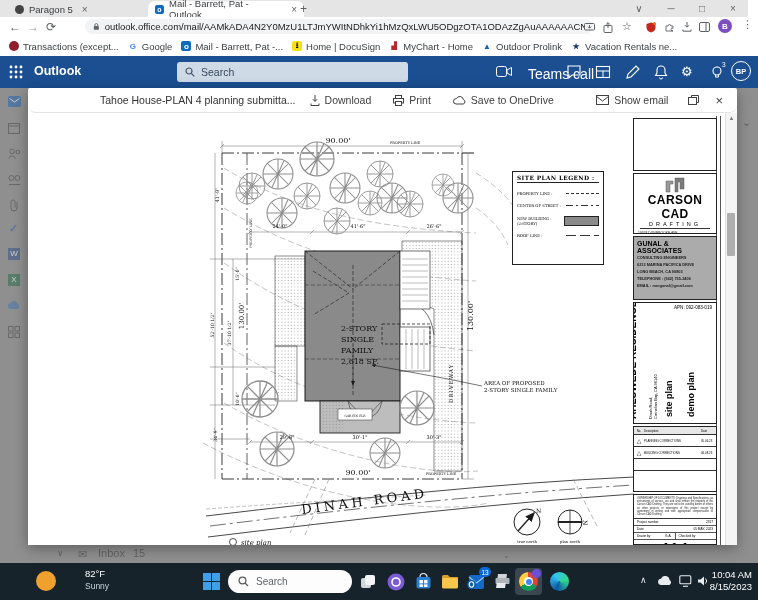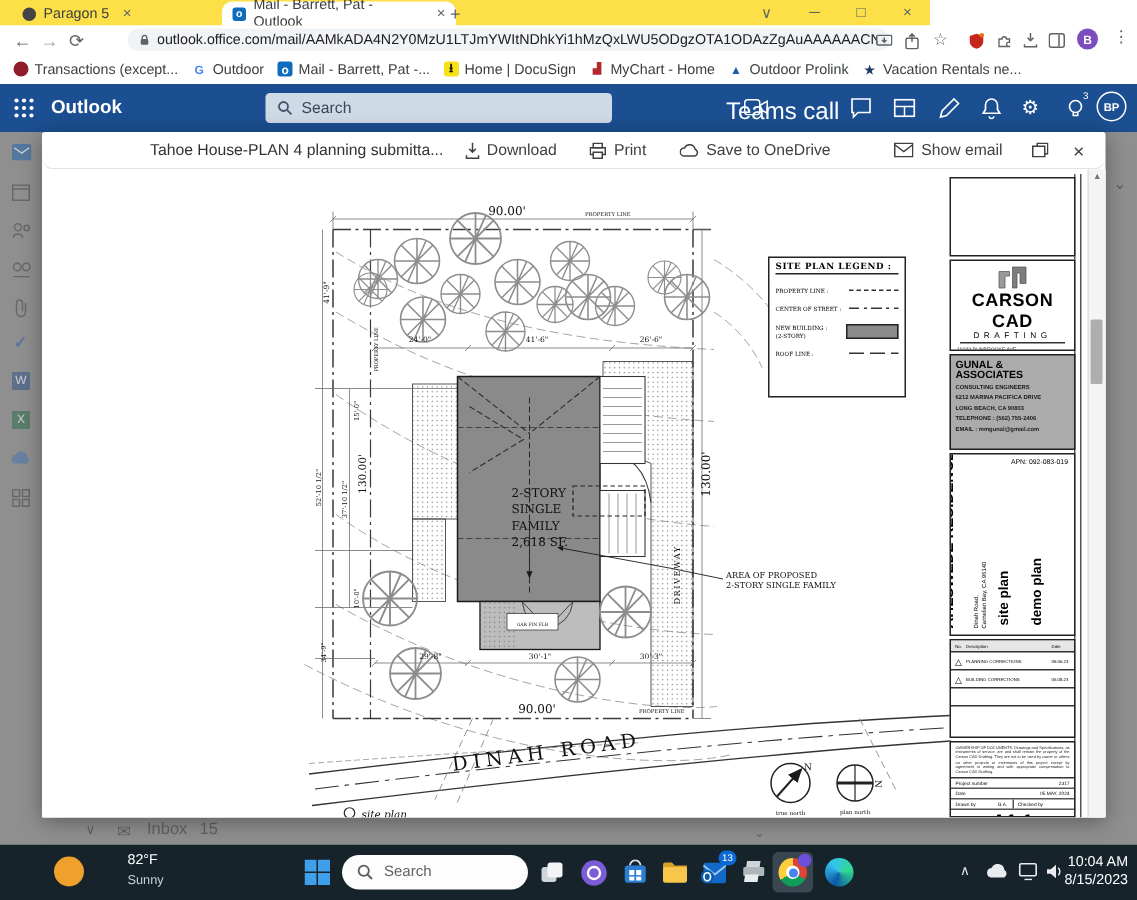--- a/index.html
+++ b/index.html
@@ -1,20 +1,20 @@
 <!DOCTYPE html>
 <html><head>
 <meta charset="utf-8">
 <style>
   html,body{margin:0;padding:0;background:#000;}
   .screen{position:relative;width:758px;height:600px;overflow:hidden;background:#fff;
     font-family:"Liberation Sans",sans-serif;-webkit-font-smoothing:antialiased;}
   .abs{position:absolute;}
   
-  .tabstrip{position:absolute;left:0;top:0;width:620px;height:17px;background:#fde047;}
+  .tabstrip{position:absolute;left:0;top:0;width:708px;height:17px;background:#e5e5e5;padding-left:40px;}
   .tab{position:absolute;top:1px;height:16px;display:flex;align-items:center;gap:5px;
     font-size:9.5px;color:#3c4043;padding:0 7px;border-radius:7px 7px 0 0;}
   .tab.active{background:#fff;}
   .tab .fav{width:9px;height:9px;border-radius:2px;flex:0 0 auto;}
   .tab .x{color:#5f6368;font-size:10px;margin-left:4px;}
   .wctl{position:absolute;top:0;height:17px;width:26px;display:flex;align-items:center;justify-content:center;color:#5f6368;font-size:10px;}
   .addrbar{position:absolute;left:0;top:17px;width:758px;height:19px;background:#fff;display:flex;align-items:center;}
   .navic{color:#5f6368;font-size:12px;width:18px;text-align:center;}
   .omnibox{position:absolute;left:85px;top:2px;width:492px;height:15px;background:#f1f3f4;border-radius:8px;
     display:flex;align-items:center;font-size:9.5px;color:#202124;padding:0 8px;gap:5px;}
@@ -121,21 +121,21 @@
     <span class="abs" style="left:742px;top:1px;color:#5f6368;font-size:11px;">⋮</span>
   </div>
 
   <div class="bmbar">
     <div class="bm">
         <span class="ic" style="background:#8f1d2c;border-radius:50%;"></span>
         <span>Transactions (except...</span>
       </div>
     <div class="bm">
         <span class="ic" style="color:#4285f4;">G</span>
-        <span>Outdoor</span>
+        <span>Google</span>
       </div>
     <div class="bm">
         <span class="ic" style="background:#0f6cbd;color:#fff;">o</span>
         <span>Mail - Barrett, Pat -...</span>
       </div>
     <div class="bm">
         <span class="ic" style="background:#f7e017;color:#111;">⭳</span>
         <span>Home | DocuSign</span>
       </div>
     <div class="bm">
@@ -171,21 +171,21 @@
       <svg width="10" height="10" viewBox="0 0 10 10">
           <circle cx="4" cy="4" r="3" fill="none" stroke="#44546a" stroke-width="1.2"></circle>
           <line x1="6.3" y1="6.3" x2="9.3" y2="9.3" stroke="#44546a" stroke-width="1.2"></line>
         </svg>
       <span>Search</span>
     </div>
     <svg class="abs" style="left:496px;top:10px;" width="16" height="11" viewBox="0 0 16 11">
         <rect x=".5" y=".5" width="10" height="10" rx="2" fill="none" stroke="#fff"></rect>
         <path d="M11 4l4.5-2.5v8L11 7Z" fill="none" stroke="#fff"></path>
       </svg>
-    <div class="abs" style="left:484px;top:10px;font-size:16px;text-align:right;">Teams call</div>
+    <div class="abs" style="left:528px;top:10px;font-size:14px;text-align:right;">Teams call</div>
     <svg class="hic" style="left:566px;" viewBox="0 0 16 16">
         <path d="M2 2h12v9H6l-3 3v-3H2Z" fill="none" stroke="#fff" stroke-width="1.1"></path>
       </svg>
     <svg class="hic" style="left:595px;" viewBox="0 0 16 16">
         <rect x="1.5" y="2.5" width="13" height="11" fill="none" stroke="#fff" stroke-width="1.1"></rect>
         <line x1="1.5" y1="7" x2="14.5" y2="7" stroke="#fff"></line>
         <line x1="8" y1="7" x2="8" y2="13.5" stroke="#fff"></line>
       </svg>
     <svg class="hic" style="left:625px;" viewBox="0 0 16 16">
         <path d="M2 14l1-4 8-8 3 3-8 8Z" fill="none" stroke="#fff" stroke-width="1.1"></path>

